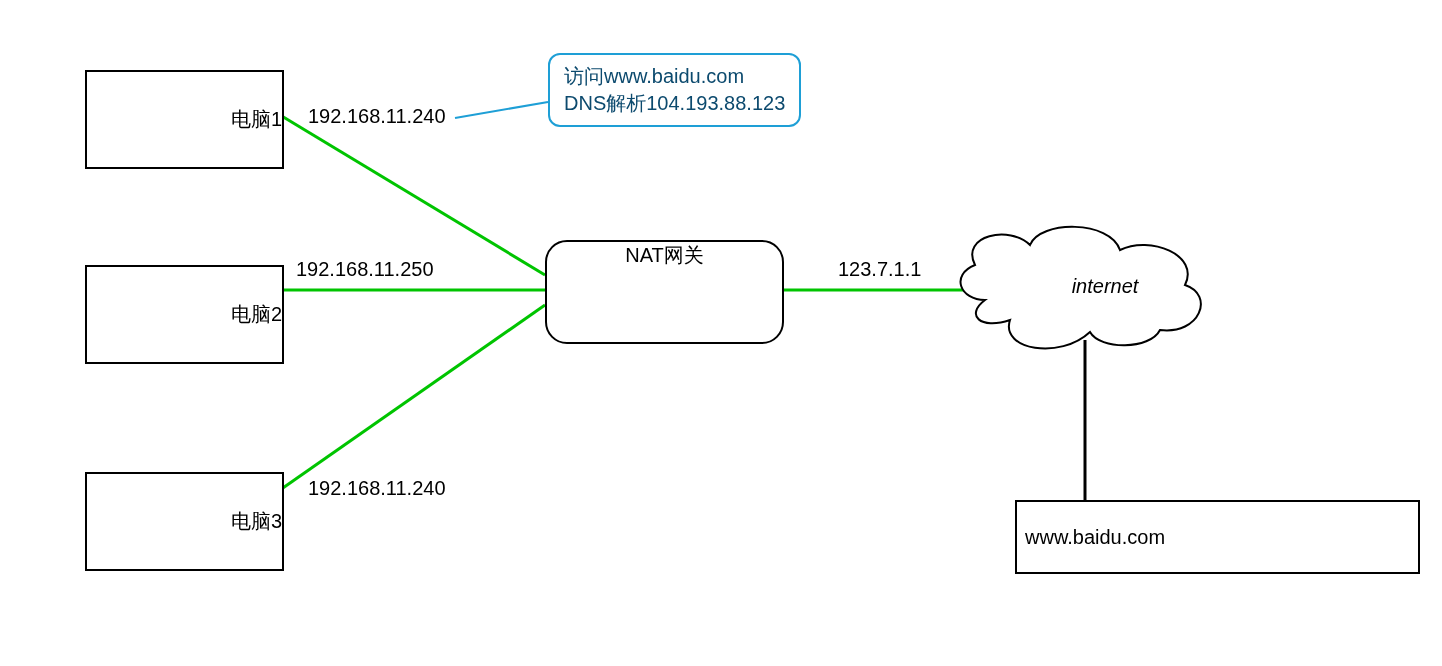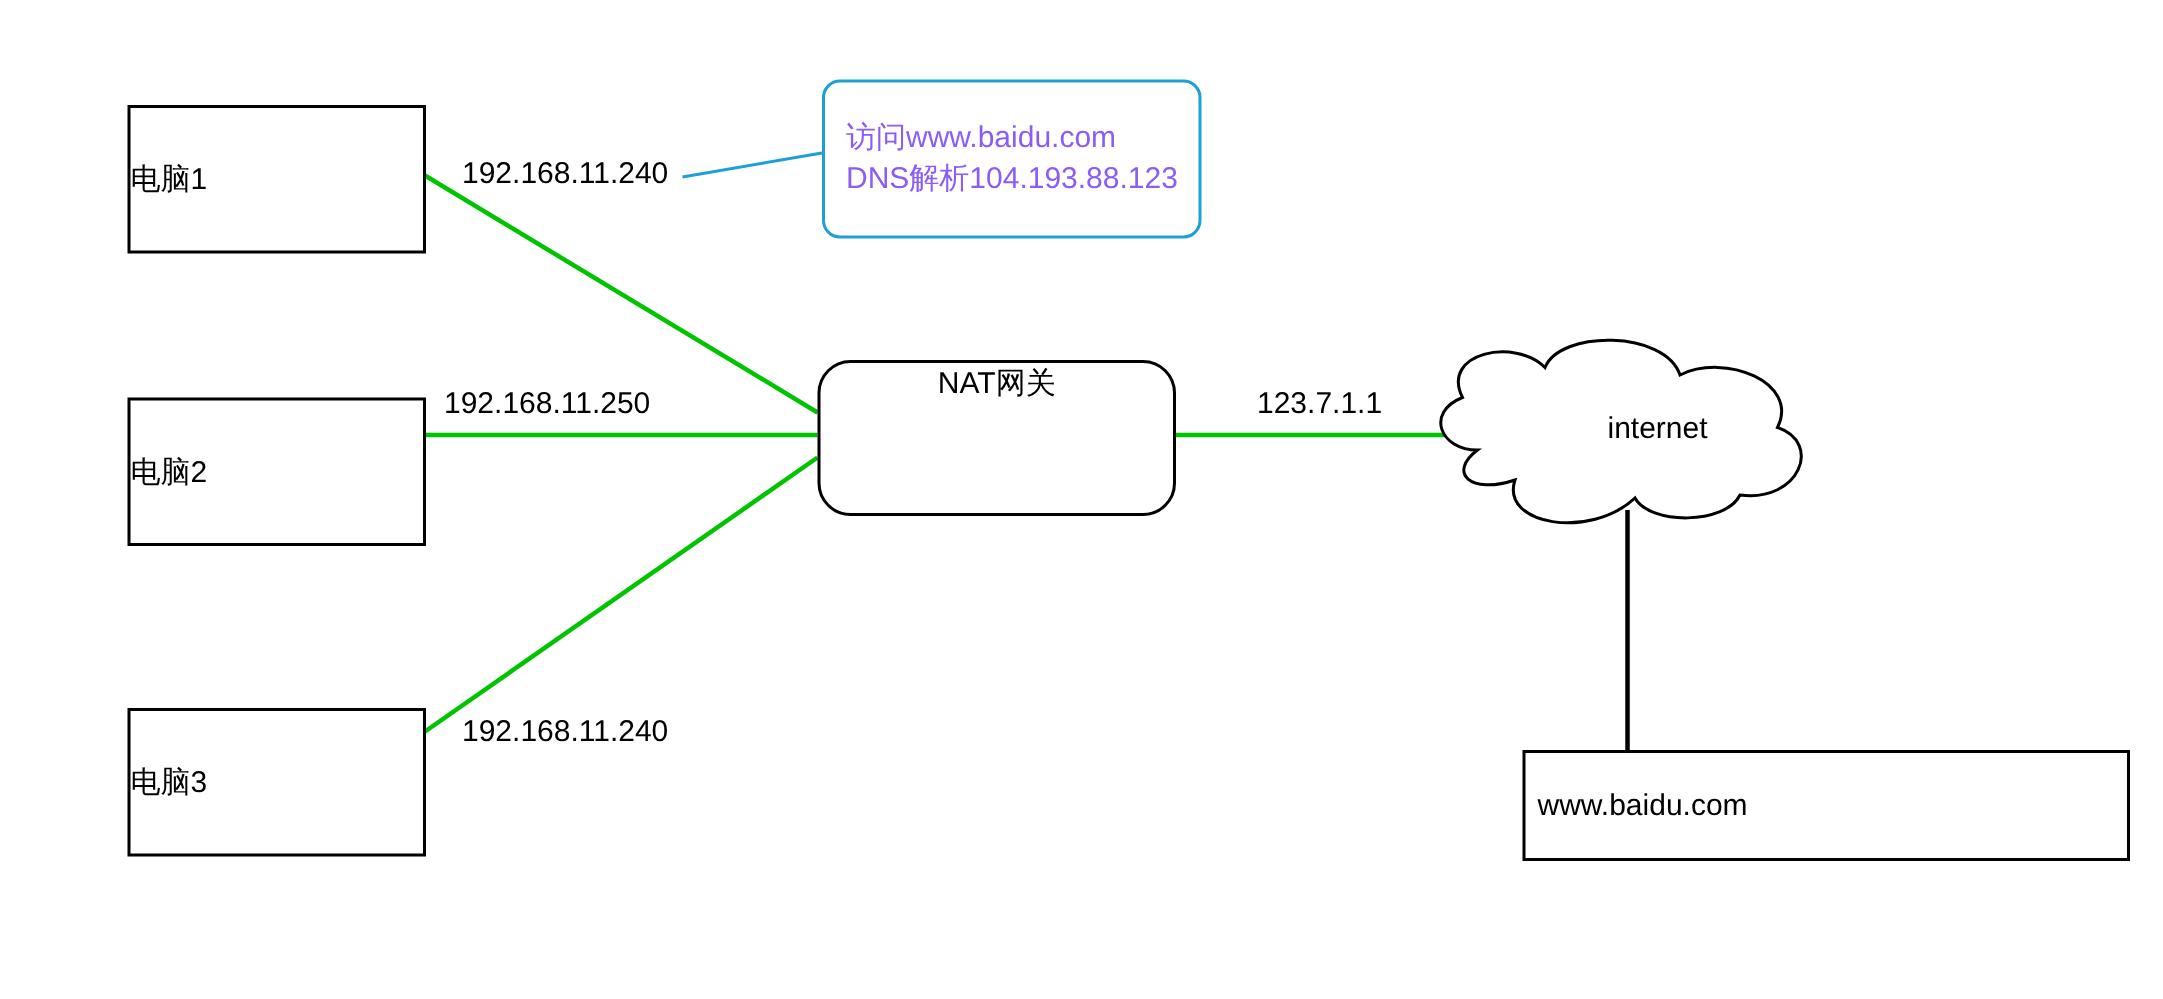--- a/index.html
+++ b/index.html
@@ -13,39 +13,39 @@
     color: #000;
     position: relative;
   }
   svg { position: absolute; top: 0; left: 0; }
   .box {
     position: absolute;
     border: 2px solid #000;
     background: #fff;
     display: flex;
     align-items: center;
-    justify-content: flex-start;
+    justify-content: flex-end;
   }
   .rbox {
     position: absolute;
     border: 2px solid #000;
     background: #fff;
     border-radius: 22px;
     display: flex;
     align-items: flex-start;
     justify-content: center;
   }
   .callout {
     position: absolute;
     border: 2px solid #1e9fd6;
     background: #fff;
     border-radius: 12px;
-    padding: 24px 14px;
+    padding: 8px 14px;
     line-height: 1.35;
-    color: #8b5cf6;
+    color: #0c4a6e;
   }
   .label {
     position: absolute;
     white-space: nowrap;
   }
   .serverbox {
     position: absolute;
     border: 2px solid #000;
     background: #fff;
     padding: 16px 8px;
@@ -95,21 +95,21 @@
 </div>
 
 <div class="box" style="left:85px; top:472px; width:195px; height:95px;">
   <span>电脑3</span>
 </div>
 
 <div class="rbox" style="left:545px; top:240px; width:235px; height:100px;">
   <span>NAT网关</span>
 </div>
 
-<div class="cloud-label" style="left:1050px; top:275px; width:110px;">internet</div>
+<div class="cloud-label" style="left:1050px; top:275px; width:110px;font-style:italic;">internet</div>
 
 <div class="label" style="left:308px; top:105px;">192.168.11.240</div>
 <div class="label" style="left:296px; top:258px;">192.168.11.250</div>
 <div class="label" style="left:308px; top:477px;">192.168.11.240</div>
 <div class="label" style="left:838px; top:258px;">123.7.1.1</div>
 
 <div class="callout" style="left:548px; top:53px;">
   <div>访问www.baidu.com</div>
   <div>DNS解析104.193.88.123</div>
 </div>

